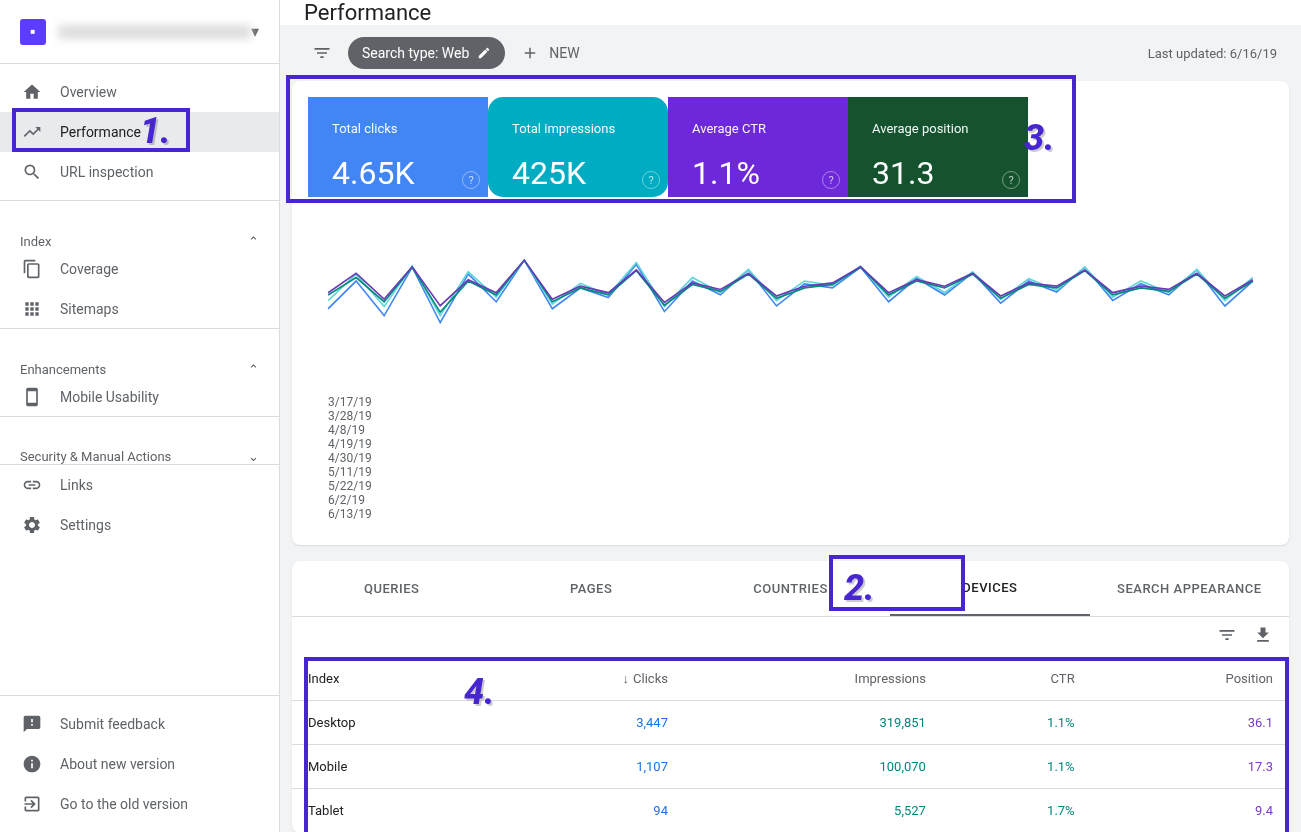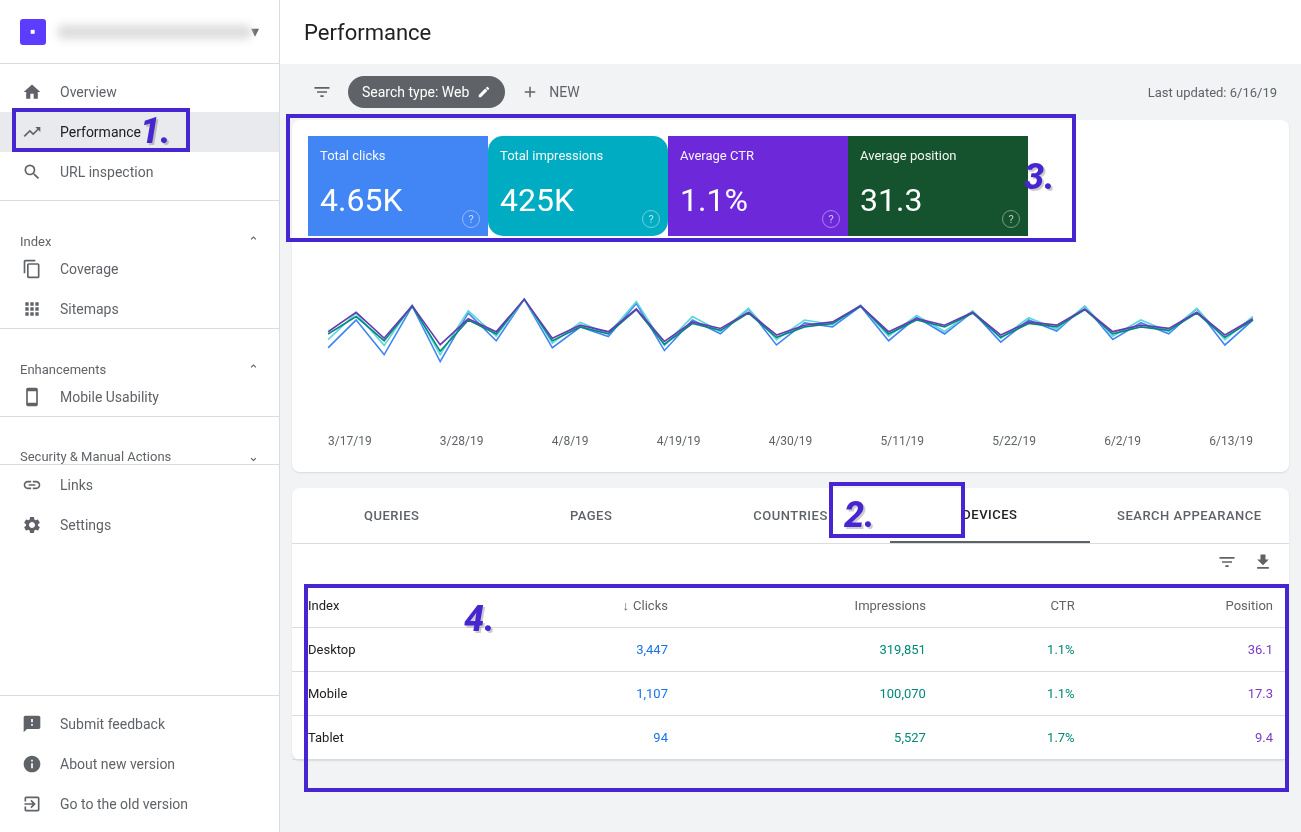--- a/index.html
+++ b/index.html
@@ -21,27 +21,27 @@
 .header h1 { font-size: 22px; font-weight: 400; color: #202124; }
 .content-area { background: #f1f3f4; padding: 0; flex:1;}
 .filter-bar { height: 56px; display: flex; align-items: center; padding: 0 24px; background: #f1f3f4; gap: 8px;}
 .filter-icon-btn { width:36px; height:36px; display:flex;align-items:center;justify-content:center;cursor:pointer;color:#5f6368;}
 .chip { background: #5f6368; color: #fff; border-radius: 18px; height: 32px; display: flex; align-items: center; padding: 0 14px; font-size: 14px; cursor: pointer; gap:8px;}
 .chip svg { fill:#fff;}
 .new-btn { display: flex; align-items: center; color: #5f6368; font-size: 14px; cursor: pointer; margin-left: 8px; gap:10px;}
 .last-updated { margin-left: auto; color: #5f6368; font-size: 13px;}
 .perf-card { background: #fff; margin: 0 12px 16px 12px; border-radius: 8px; box-shadow: 0 1px 2px rgba(0,0,0,0.1); padding: 16px; position: relative;}
 .kpi-row { display: flex; gap: 0;}
-.kpi-card { width: 180px; height: 100px; padding: 12px; color: #fff; position: relative; cursor:pointer;}
+.kpi-card { width: 180px; height: 100px; padding: 24px; color: #fff; position: relative; cursor:pointer;}
 .kpi-label { font-size: 13px; opacity: 0.95;}
 .kpi-value { font-size: 32px; margin-top: 18px; font-weight: 400;}
 .kpi-help { position: absolute; bottom: 8px; right: 8px; opacity: 0.7; font-size: 14px; border:1px solid rgba(255,255,255,0.6); border-radius:50%; width:18px; height:18px; display:flex;align-items:center;justify-content:center;font-size:11px;}
 .chart-container { margin-top: 30px; height: 160px; position: relative;}
 .chart-svg { width: 100%; height: 100%;}
-.axis-labels { display: flex; justify-content: space-between; padding: 8px 20px; color: #5f6368; font-size: 12px;}
+.axis-labels { display: flex; justify-content: space-between; padding: 8px 20px; color: #5f6368; font-size: 12px; flex-direction: column;}
 .table-card { background: #fff; margin: 0 12px 16px 12px; border-radius: 8px; box-shadow: 0 1px 2px rgba(0,0,0,0.1);}
 .tabs { display: flex; border-bottom: 1px solid #dadce0; height: 56px;}
 .tab { flex: 1; display: flex; align-items: center; justify-content: center; color: #5f6368; font-size: 13px; font-weight: 500; letter-spacing: 0.5px; cursor: pointer; position: relative;}
 .tab.active { color: #202124; border-bottom: 2px solid #5f6368;}
 .table-actions { display: flex; justify-content: flex-end; padding: 8px 16px; gap: 16px;}
 .table-actions .ico { cursor:pointer; color:#5f6368;}
 table { width: 100%; border-collapse: collapse;}
 th, td { text-align: right; padding: 14px 16px; font-size: 13px; border-bottom: 1px solid #dadce0;}
 th { color: #5f6368; font-weight: 400;}
 th:first-child, td:first-child { text-align: left; color: #202124;}

